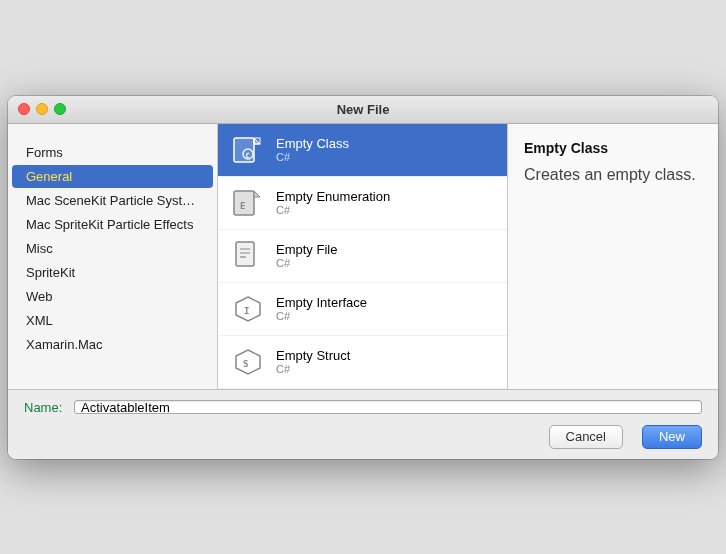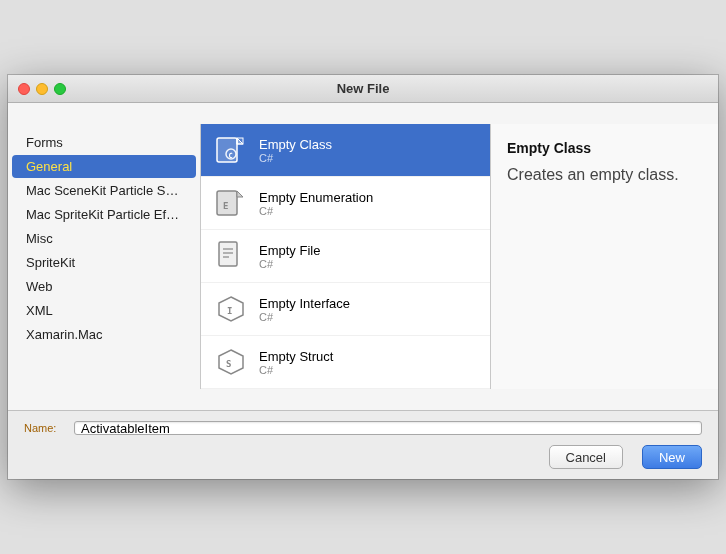--- a/index.html
+++ b/index.html
@@ -12,26 +12,25 @@
       justify-content: center;
       align-items: center;
       width: 726px;
       height: 554px;
       overflow: hidden;
     }
 
     .window {
       width: 710px;
       background: #f5f5f5;
-      border-radius: 0;
+      border-radius: 8px;
       box-shadow: 0 10px 40px rgba(0,0,0,0.4), 0 0 0 1px rgba(0,0,0,0.2);
       overflow: hidden;
       display: flex;
       flex-direction: column;
-      gap: 21px;
     }
 
     .title-bar {
       background: linear-gradient(to bottom, #ebebeb, #d6d6d6);
       border-bottom: 1px solid #b0b0b0;
       height: 28px;
       display: flex;
       align-items: center;
       justify-content: center;
       position: relative;
@@ -63,25 +62,25 @@
       color: #333;
     }
 
     .main-content {
       display: flex;
       flex: 1;
       min-height: 0;
     }
 
     .sidebar {
-      width: 193px;
+      width: 210px;
       background: #f5f5f5;
       border-right: 1px solid #c8c8c8;
       overflow-y: auto;
-      padding: 6px 0;
+      padding: 16px 0;
       flex-shrink: 0;
     }
 
     .sidebar-item {
       padding: 4px 14px;
       cursor: pointer;
       color: #222;
       white-space: nowrap;
       overflow: hidden;
       text-overflow: ellipsis;
@@ -180,22 +179,22 @@
     }
 
     .name-row {
       display: flex;
       align-items: center;
       gap: 10px;
       margin-bottom: 10px;
     }
 
     .name-label {
-      font-size: 11px;
-      color: #a16207;
+      font-size: 13px;
+      color: #15803d;
       font-weight: 500;
       min-width: 40px;
     }
 
     .name-input {
       flex: 1;
       height: 14px;
       border: 1px solid #a8a8a8;
       border-radius: 3px;
       padding: 0 6px;

